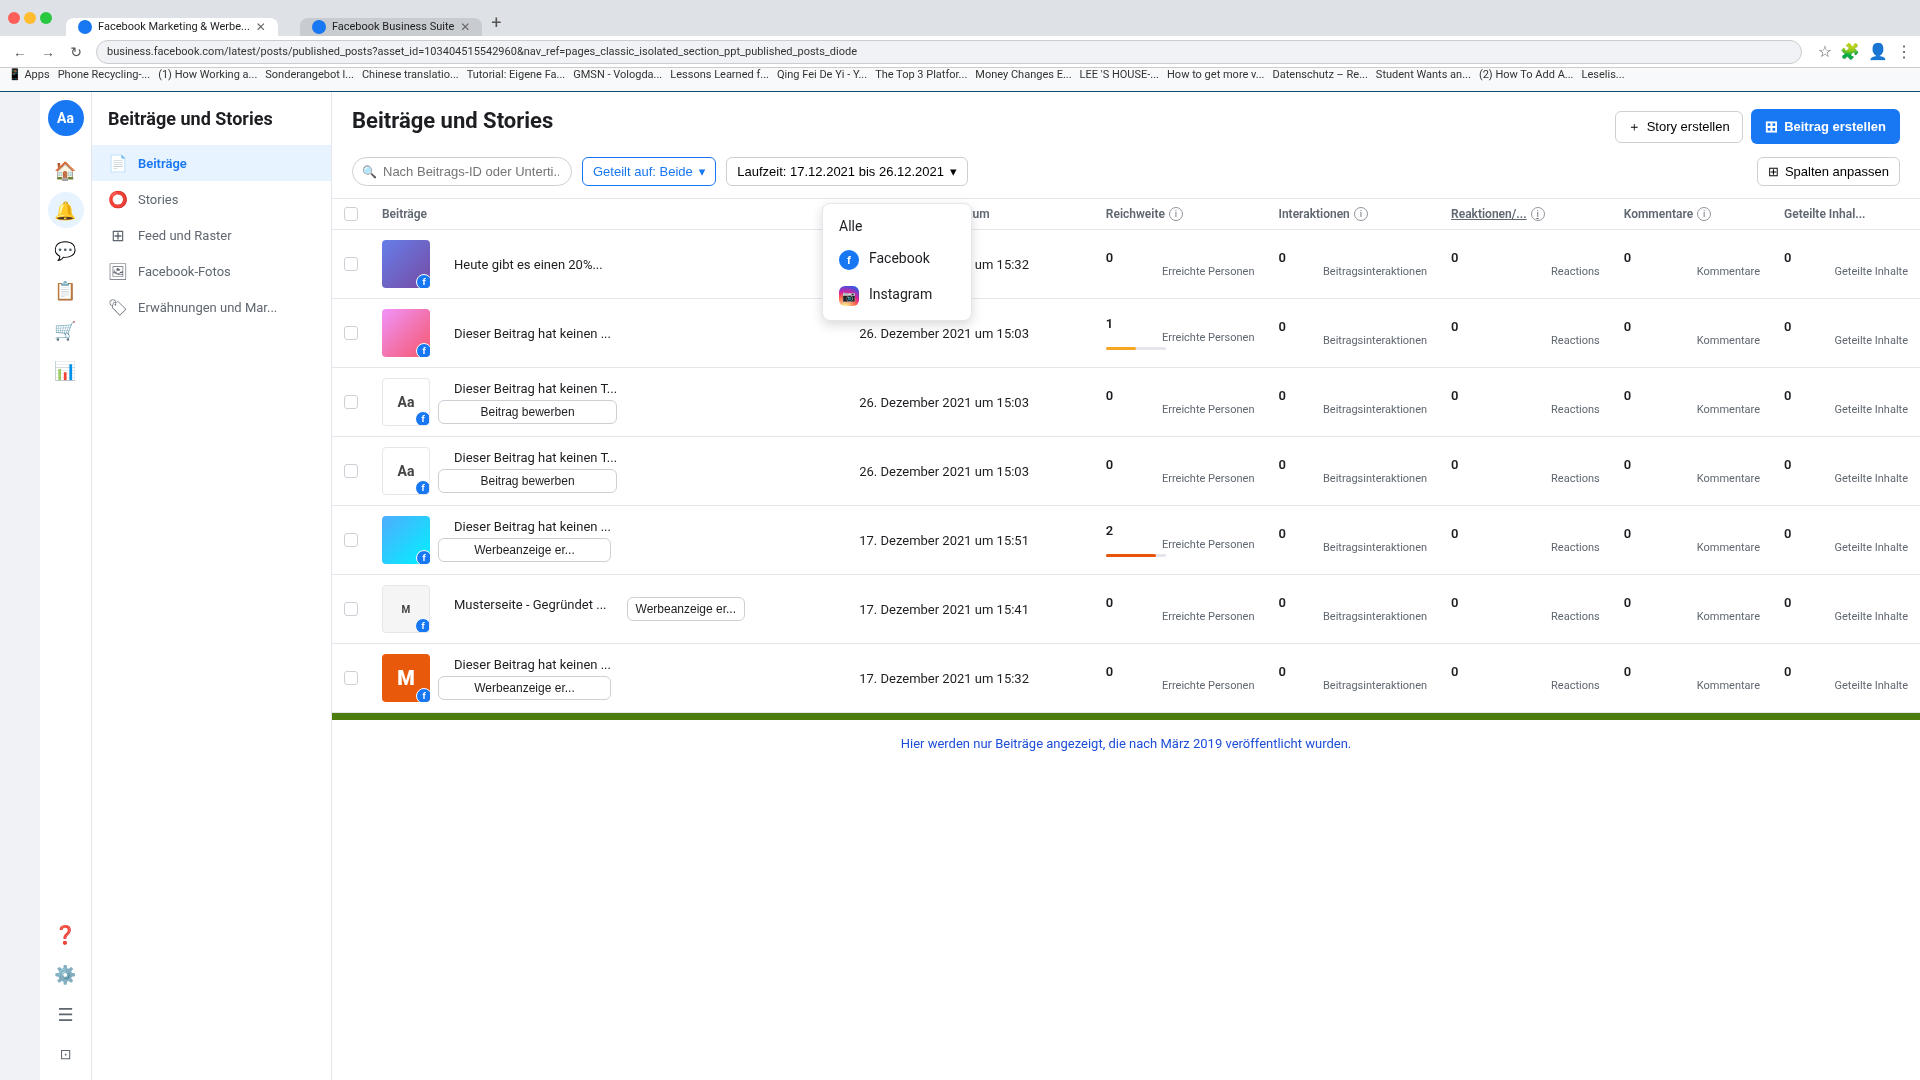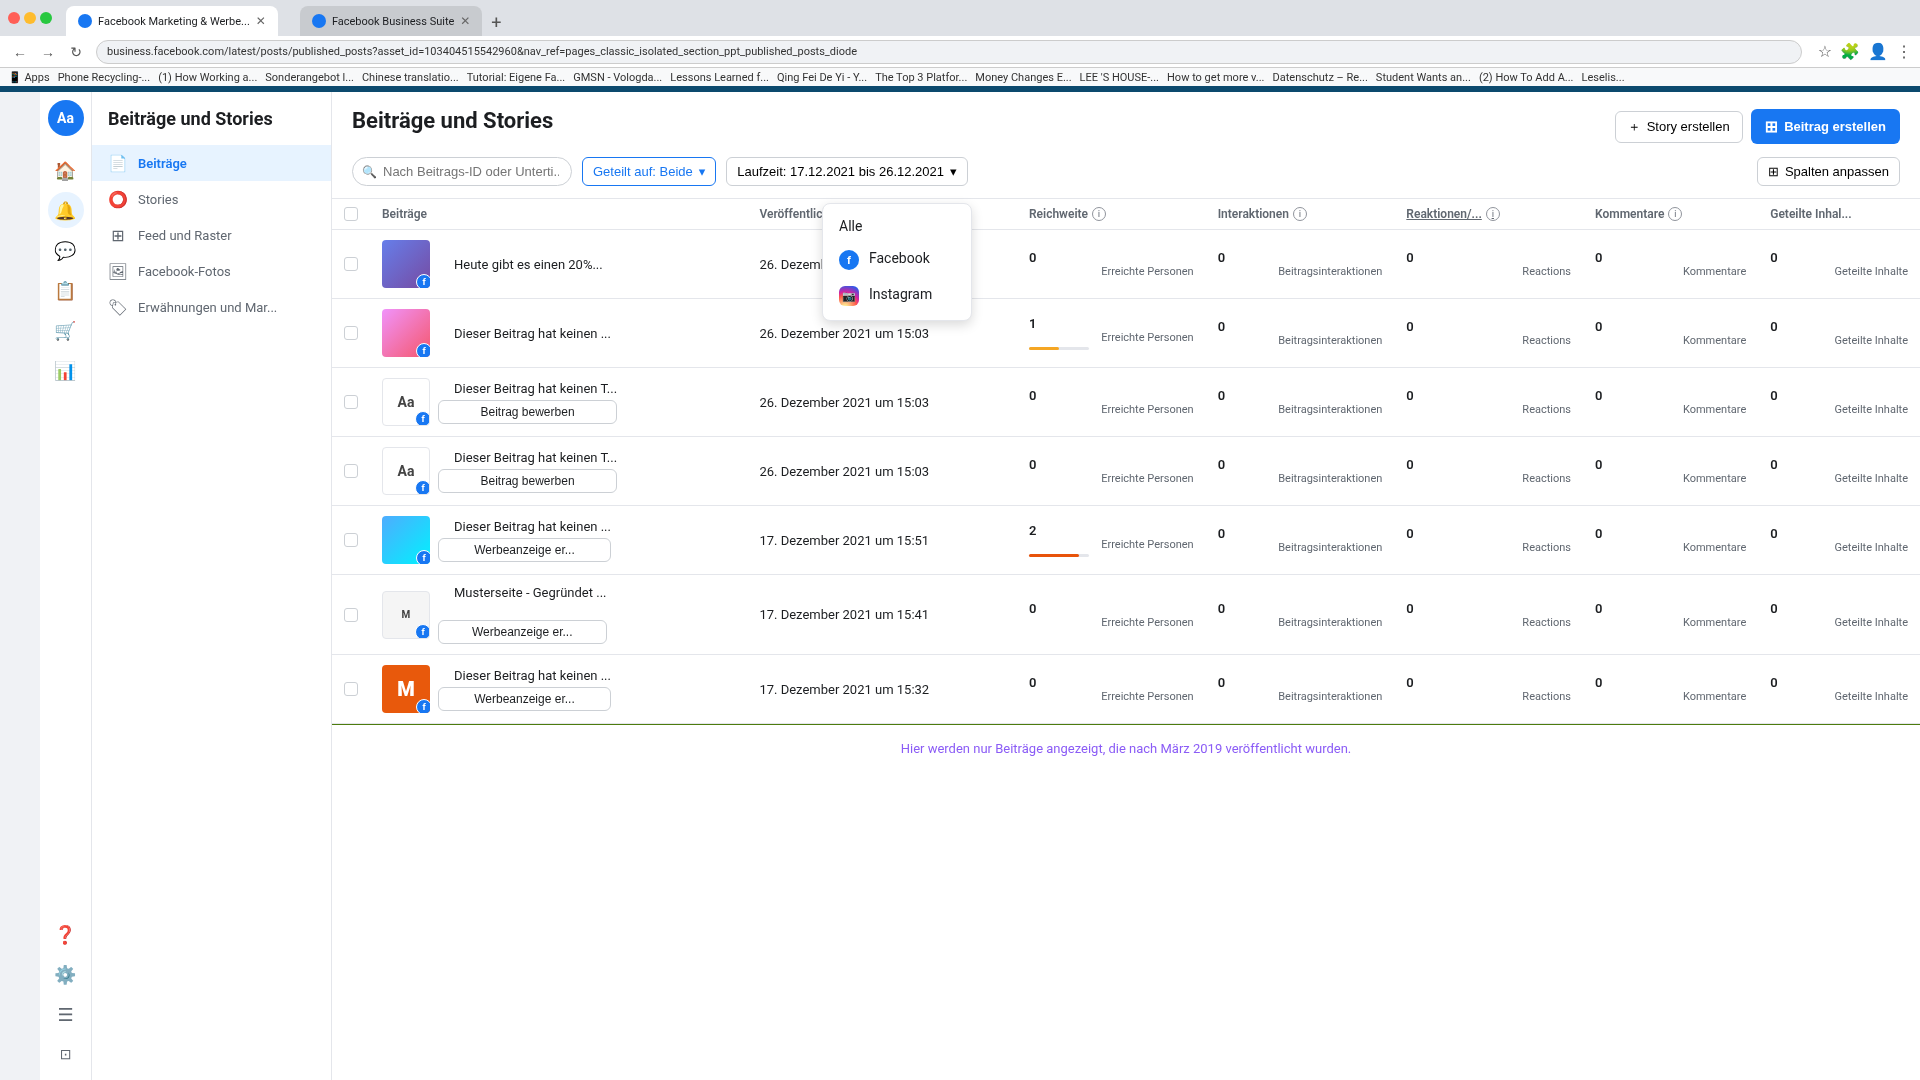--- a/index.html
+++ b/index.html
@@ -1,31 +1,31 @@
 <!DOCTYPE html>
 <html><head>
   <meta charset="utf-8">
   <style>
     * { box-sizing: border-box; margin: 0; padding: 0; }
     body { font-family: -apple-system, BlinkMacSystemFont, 'Segoe UI', Roboto, Arial, sans-serif; font-size: 13px; background: #f0f2f5; color: #1c1e21; overflow: hidden; }
 
     
     .browser-bar { background: #dee1e6; height: 36px; display: flex; align-items: center; padding: 0 8px; gap: 6px; }
     .browser-tabs { display: flex; align-items: flex-end; height: 100%; }
-    .browser-tab { background: #fff; border-radius: 8px 8px 0 0; padding: 8px 12px; font-size: 11px; display: flex; align-items: flex-end; gap: 6px; min-width: 180px; max-width: 220px; }
+    .browser-tab { background: #fff; border-radius: 8px 8px 0 0; padding: 2px 12px; font-size: 11px; display: flex; align-items: flex-start; gap: 6px; min-width: 180px; max-width: 220px; }
     .browser-tab.inactive { background: #c8cbcf; }
     .tab-favicon { width: 14px; height: 14px; background: #1877f2; border-radius: 50%; display: inline-block; }
     .tab-close { margin-left: auto; color: #666; cursor: pointer; font-size: 12px; }
     .tab-new { width: 28px; height: 28px; display: flex; align-items: center; justify-content: center; font-size: 18px; color: #555; cursor: pointer; }
 
     .address-bar { background: #fff; height: 32px; display: flex; align-items: center; padding: 0 8px; border-bottom: 1px solid #ccc; gap: 8px; }
     .nav-buttons { display: flex; gap: 4px; }
     .nav-btn { width: 24px; height: 24px; display: flex; align-items: center; justify-content: center; color: #555; cursor: pointer; font-size: 14px; }
     .url-box { flex: 1; background: #f0f2f5; border: 1px solid #ccc; border-radius: 12px; height: 24px; padding: 0 10px; font-size: 11px; color: #333; display: flex; align-items: center; }
-    .bookmarks-bar { background: #f8f9fa; height: 24px; display: flex; align-items: center; padding: 0 8px; gap: 8px; border-bottom: 6px solid #0c4a6e; font-size: 11px; color: #333; overflow: hidden; }
+    .bookmarks-bar { background: #f8f9fa; height: 24px; display: flex; align-items: flex-start; padding: 0 8px; gap: 8px; border-bottom: 1px solid #0c4a6e; font-size: 11px; color: #333; overflow: hidden; }
     .bookmark-item { white-space: nowrap; cursor: pointer; color: #333; }
 
     
     .app-container { display: flex; height: calc(1080px - 92px); padding-left: 40px; }
 
     
     .left-nav { width: 52px; background: #fff; border-right: 1px solid #e4e6eb; display: flex; flex-direction: column; align-items: center; padding: 8px 0; gap: 4px; }
     .nav-icon { width: 36px; height: 36px; border-radius: 50%; display: flex; align-items: center; justify-content: center; cursor: pointer; color: #606770; font-size: 18px; }
     .nav-icon.active { background: #e7f3ff; color: #1877f2; }
     .nav-avatar { width: 36px; height: 36px; border-radius: 50%; background: #1877f2; display: flex; align-items: center; justify-content: center; color: #fff; font-size: 14px; font-weight: bold; cursor: pointer; }
@@ -87,21 +87,21 @@
     .metric-value { font-size: 13px; font-weight: 600; color: #1c1e21; }
     .metric-label { font-size: 11px; color: #606770; text-align: right; }
     .metric-bar { height: 3px; background: #e4e6eb; border-radius: 2px; margin-top: 3px; width: 60px; }
     .metric-bar-fill { height: 100%; border-radius: 2px; }
     .bar-yellow { background: #f5a623; }
     .bar-orange { background: #e8530a; }
 
     .col-header-with-info { display: flex; align-items: center; gap: 4px; }
     .info-icon { width: 14px; height: 14px; border-radius: 50%; border: 1px solid #90949c; display: flex; align-items: center; justify-content: center; font-size: 9px; color: #90949c; cursor: pointer; }
 
-    .footer-note { padding: 16px; text-align: center; font-size: 13px; color: #8b5cf6; border-top: 1px solid #4d7c0f; }
+    .footer-note { padding: 16px; text-align: center; font-size: 13px; color: #1d4ed8; border-top: 7px solid #4d7c0f; }
 
     .checkbox { width: 14px; height: 14px; border: 1.5px solid #ccd0d5; border-radius: 3px; cursor: pointer; }
 
     .thumb-img-1 { background: linear-gradient(135deg, #667eea, #764ba2); }
     .thumb-img-2 { background: linear-gradient(135deg, #f093fb, #f5576c); }
     .thumb-img-3 { background: linear-gradient(135deg, #4facfe, #00f2fe); }
 
   </style>
 </head>
 <body>
@@ -492,21 +492,21 @@
           <tr>
             <td>
                 <div class="checkbox"></div>
               </td>
             <td>
               <div class="post-cell">
                 <div class="post-thumb" style="background:#f5f5f5;border:1px solid #e4e6eb;position:relative;">
                   <span style="font-size:10px;font-weight:700;color:#444;text-align:center;padding:2px;">M</span>
                   <div class="fb-badge">f</div>
                 </div>
-                <div style="display:flex;flex-direction:column;gap:20px;">
+                <div style="display:flex;flex-direction:row;gap:20px;">
                   <span class="post-title">Musterseite - Gegründet ...</span>
                   <button class="action-btn">Werbeanzeige er...</button>
                 </div>
               </div>
             </td>
             <td>17. Dezember 2021 um 15:41</td>
             <td class="metric-cell">
                 <div class="metric-value">0</div>
                 <div class="metric-label">Erreichte Personen</div>
               </td>

